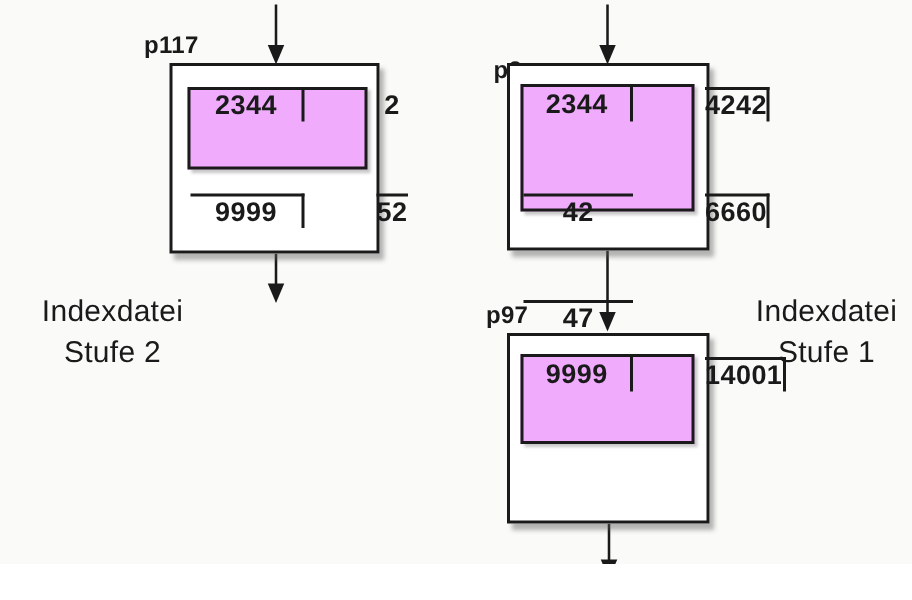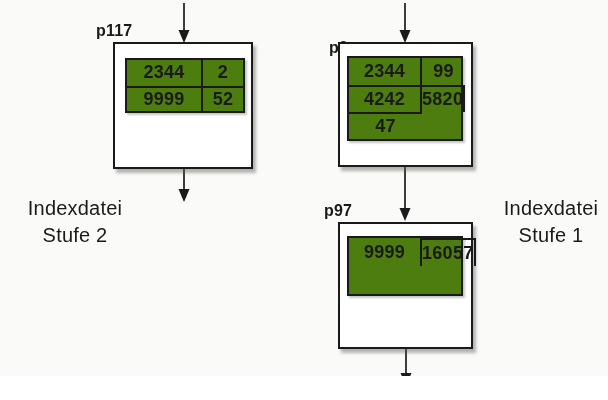--- a/index.html
+++ b/index.html
@@ -42,23 +42,24 @@
     position:absolute;
     box-sizing:border-box;
     background:#ffffff;
     border:2px solid var(--ink);
     box-shadow:3px 4px 3px rgba(90,90,88,0.45);
   }
   .ntable{
     position:absolute;
     box-sizing:border-box;
     display:grid;
-    background:#4d7c0f;
+    background:#f0abfc;
     border:2px solid var(--ink);
     box-shadow:2px 2px 2px rgba(90,90,88,0.35);
+    gap:48px;
   }
   .cell{
     display:flex;
     align-items:center;
     justify-content:center;
     font-size:18px;
     font-weight:bold;
     color:var(--ink);
     letter-spacing:0.3px;
   }
@@ -109,32 +110,32 @@
       <div class="cell">2</div>
       <div class="cell c0 rdiv">9999</div>
       <div class="cell rdiv">52</div>
     </div>
   </div>
 
   <div class="node-label" style="left:329px;top:39px;">p2</div>
   <div class="node-box" style="left:338px;top:42px;width:135px;height:125px;">
     <div class="ntable" style="left:7px;top:12px;width:116px;height:85px;grid-template-columns:73px 1fr;grid-template-rows:repeat(3,1fr);">
       <div class="cell c0">2344</div>
-      <div class="cell">99</div>
       <div class="cell c0 rdiv">4242</div>
-      <div class="cell c0 rdiv">5820</div>
+      <div class="cell rdiv">42</div>
+      <div class="cell c0 rdiv">6660</div>
       <div class="cell rdiv">47</div>
     </div>
   </div>
 
   <div class="node-label" style="left:324px;top:202px;">p97</div>
   <div class="node-box" style="left:338px;top:222px;width:135px;height:127px;">
     <div class="ntable" style="left:7px;top:12px;width:116px;height:60px;grid-template-columns:73px 1fr;grid-template-rows:repeat(2,1fr);">
       <div class="cell c0">9999</div>
-      <div class="cell c0 rdiv">16057</div>
+      <div class="cell c0 rdiv">14001</div>
     </div>
   </div>
 
   <div class="caption" style="left:13px;top:195px;width:124px;">
     <div>Indexdatei</div>
     <div>Stufe 2</div>
   </div>
   <div class="caption" style="left:489px;top:195px;width:124px;">
     <div>Indexdatei</div>
     <div>Stufe 1</div>

